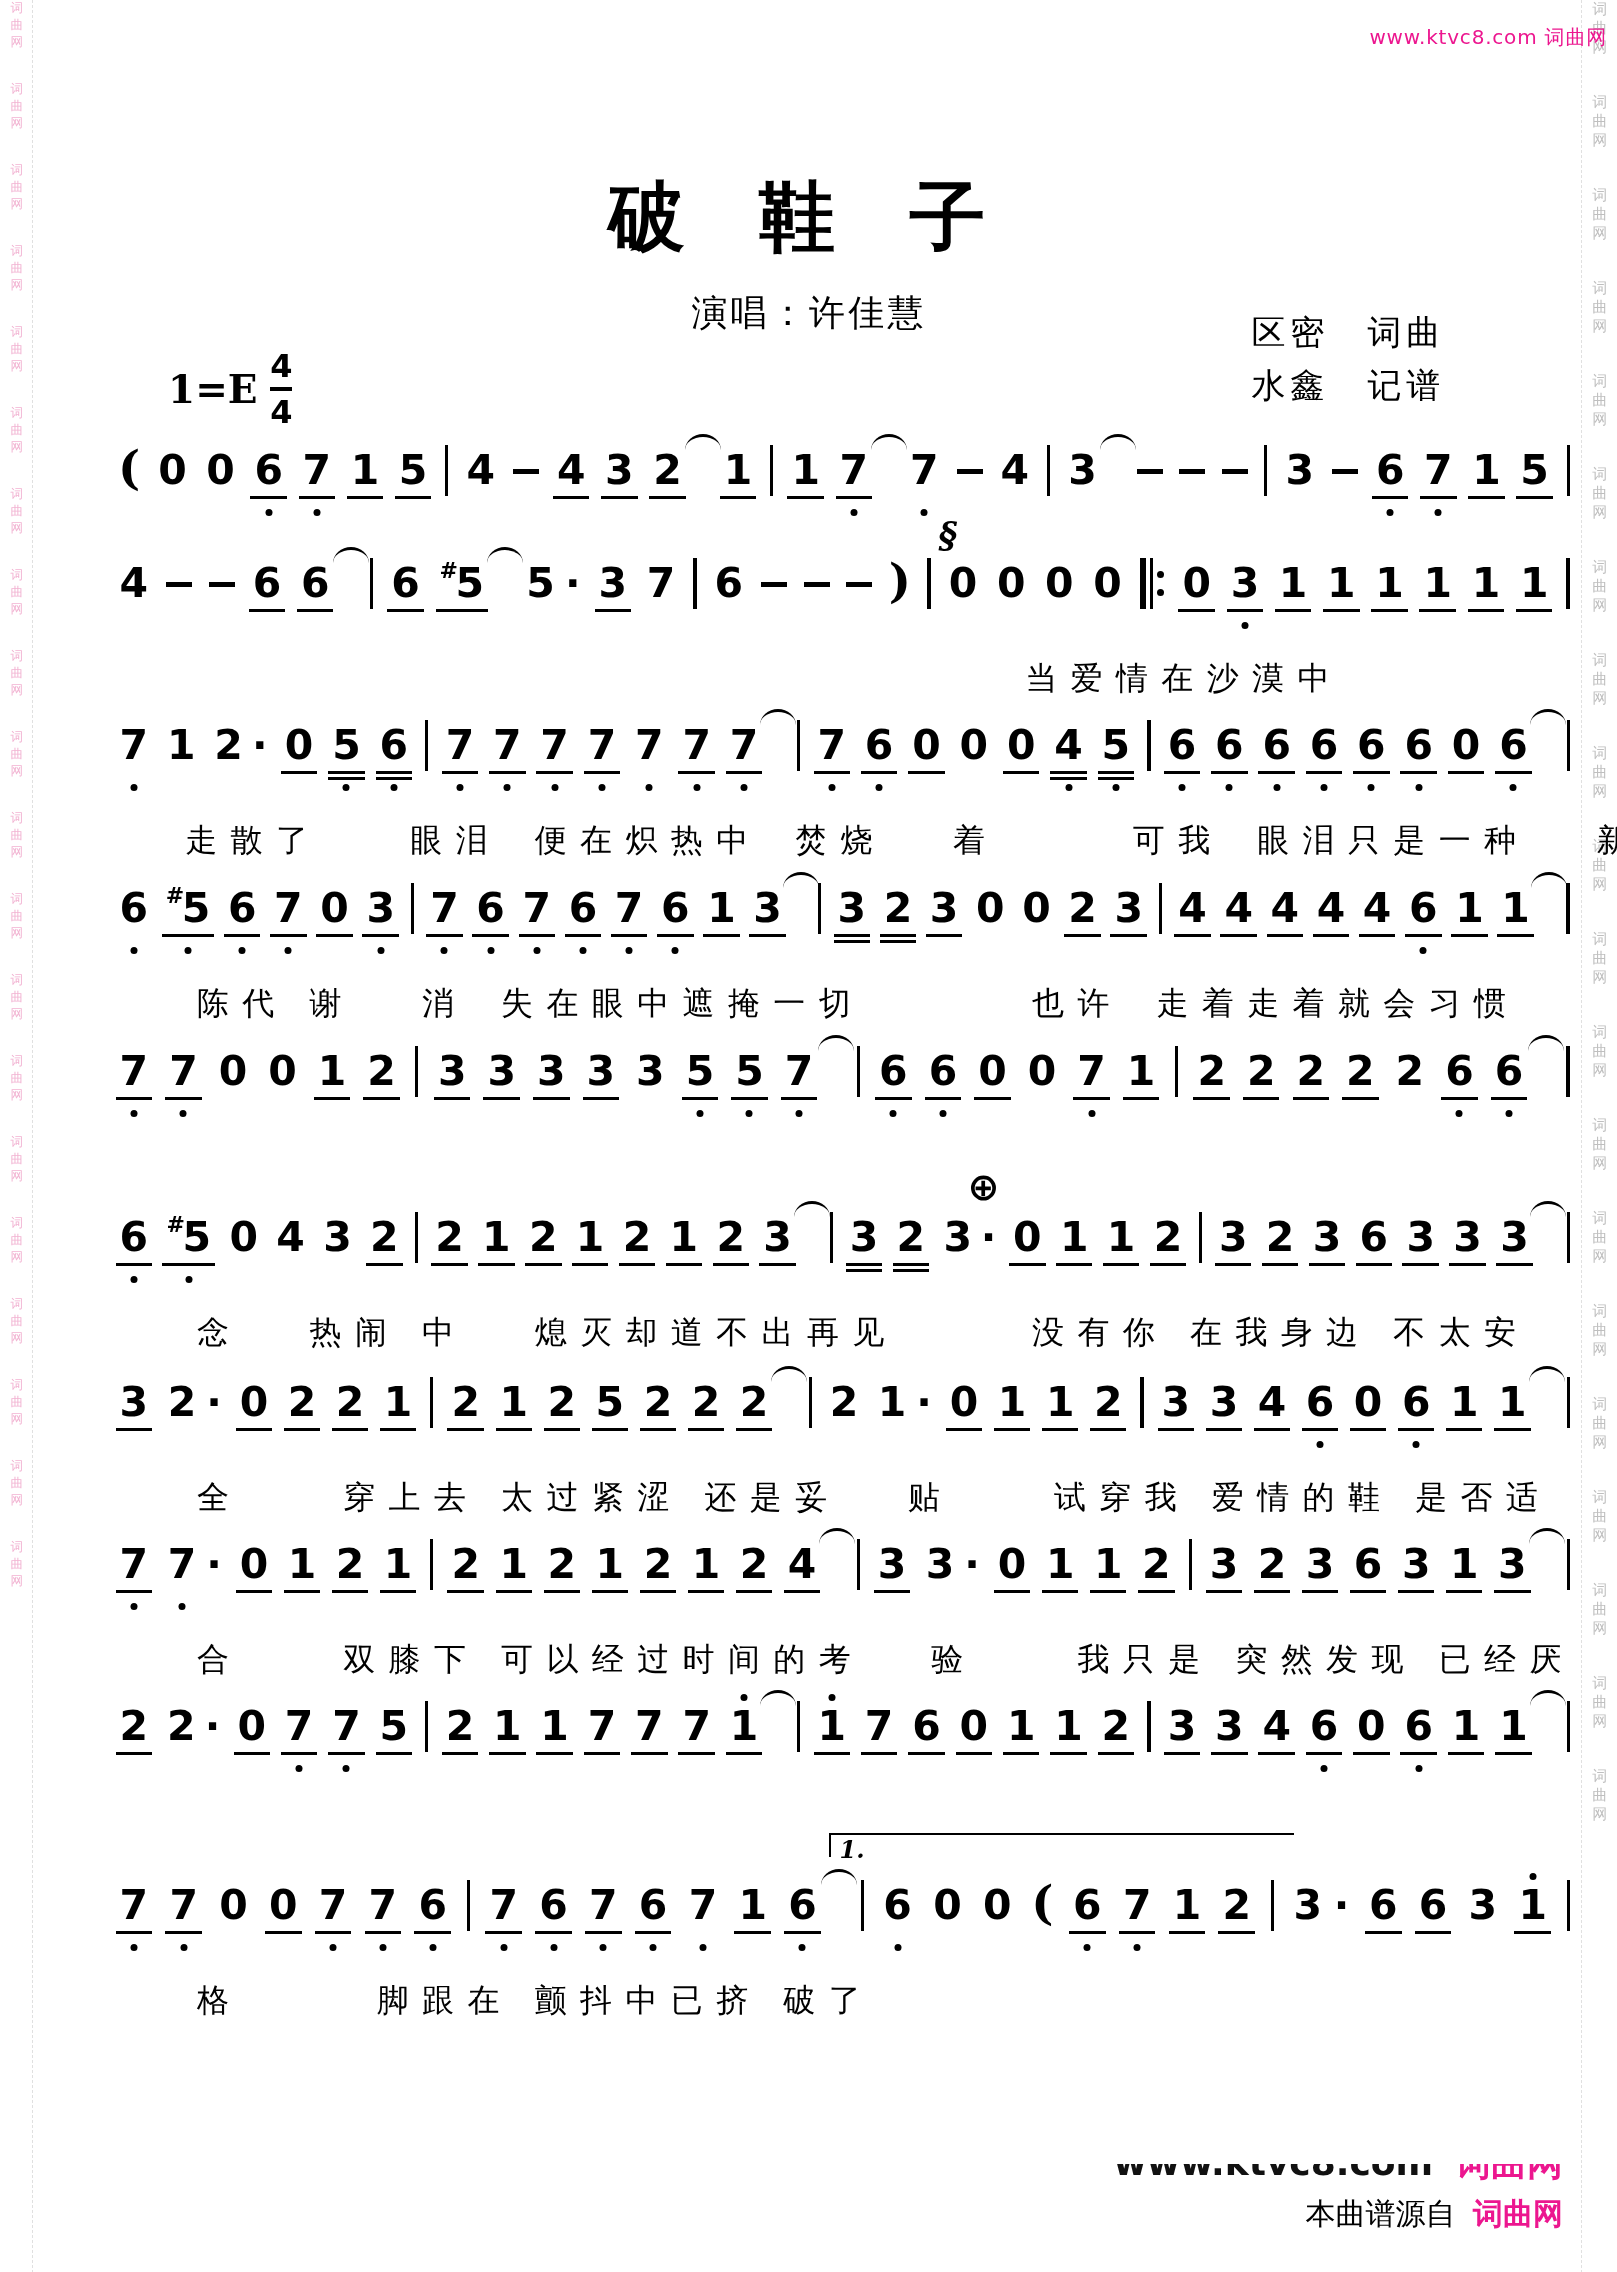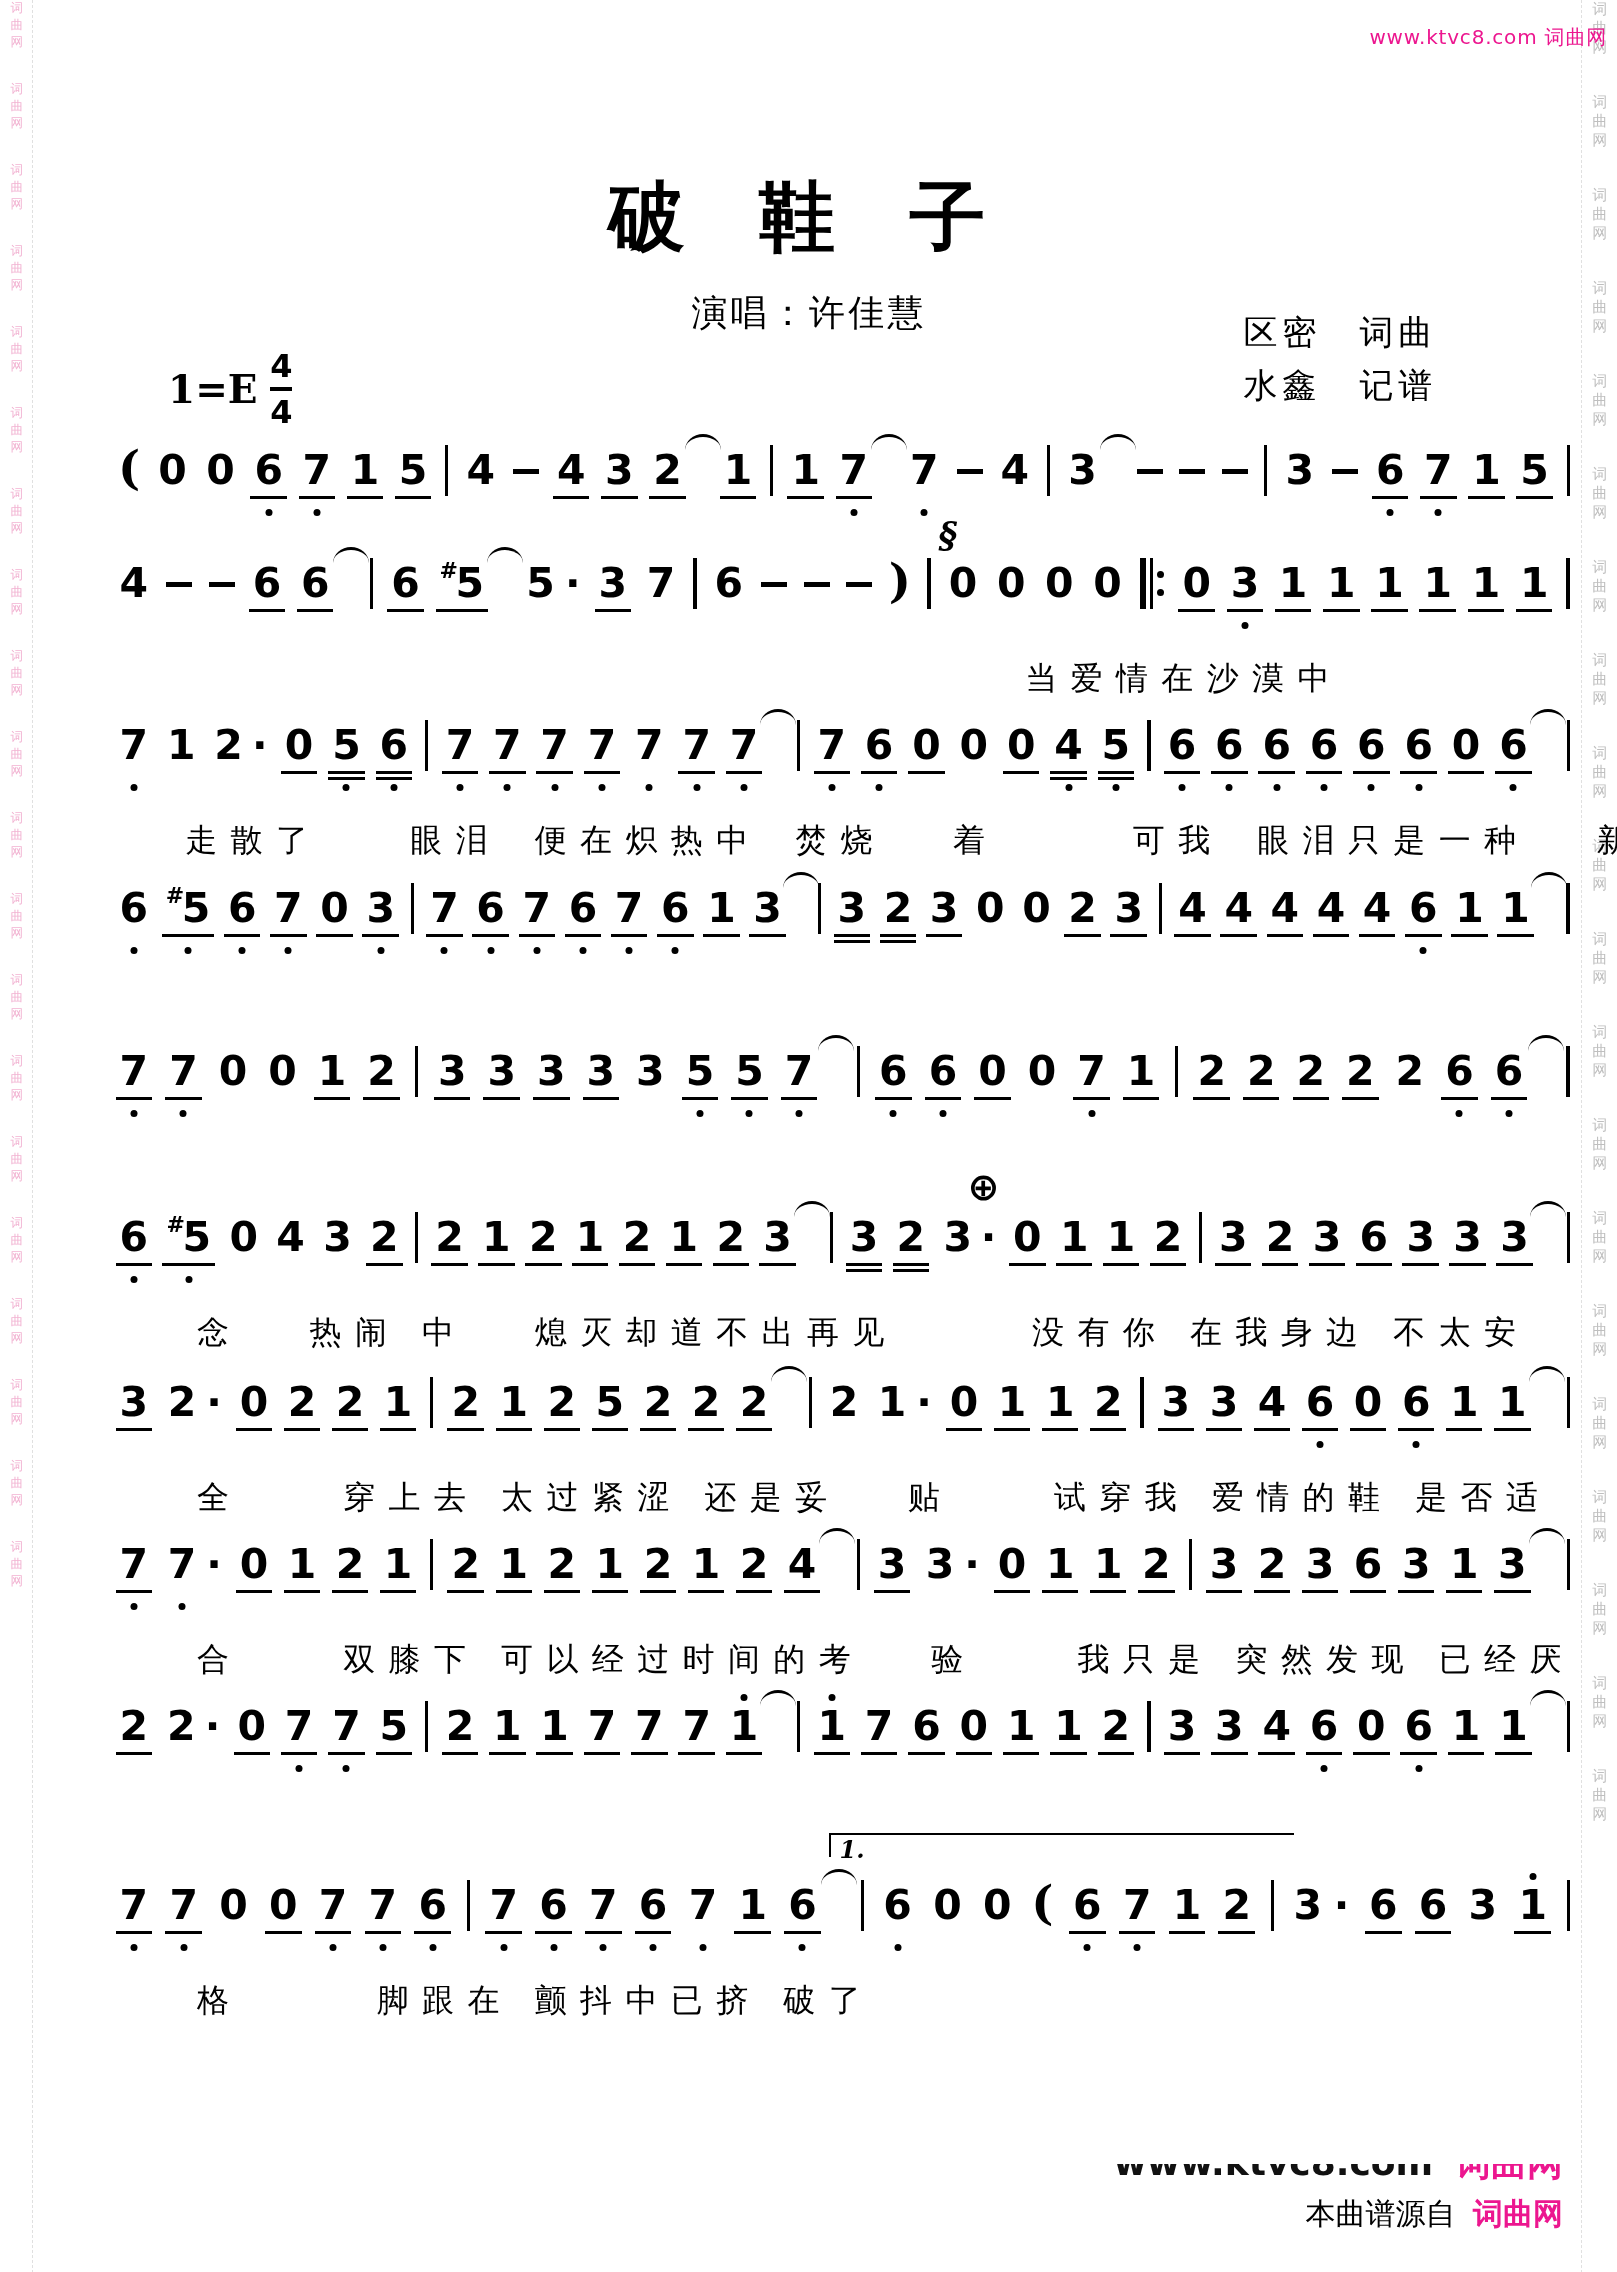--- a/index.html
+++ b/index.html
@@ -9,21 +9,21 @@
   }
   *{margin:0;padding:0;box-sizing:border-box;}
   html,body{width:1618px;height:2273px;background:#fff;overflow:hidden;}
   body{position:relative;font-family:"DejaVu Sans",sans-serif;color:#000;}
 
   
   .title{position:absolute;top:167px;left:0;width:100%;text-align:center;
          font:700 76px "DejaVu Serif",serif;letter-spacing:24px;}
   .subtitle{position:absolute;top:289px;left:0;width:100%;text-align:center;
          font:400 36px "DejaVu Serif",serif;letter-spacing:3.2px;}
-  .credits{position:absolute;top:306px;right:181px;text-align:right;
+  .credits{position:absolute;top:306px;right:173px;text-align:right;
          font:400 34px "DejaVu Serif",serif;line-height:1.55;letter-spacing:4.7px;}
   .keysig{position:absolute;top:347px;left:168px;display:flex;align-items:center;gap:12.6px;
          font:700 39px "DejaVu Serif",serif;text-align:right;}
   .frac{display:inline-flex;flex-direction:column;align-items:center;line-height:1;
         font:700 32px "DejaVu Sans",sans-serif;}
   .frac .bn{border-top:4px solid #000;padding-top:2.4px;}
   .frac .tn{padding-bottom:1.6px;}
 
   
   .wm-top{position:absolute;top:24px;right:11px;font:400 20px "DejaVu Sans",sans-serif;
@@ -469,20 +469,21 @@
         <span class="note">4<span class="u1"></span></span>
         <span class="note">4<span class="u1"></span></span>
         <span class="note">4<span class="u1"></span></span>
         <span class="note">4<span class="u1"></span></span>
         <span class="note">6<span class="u1"></span><span class="ld"></span></span>
         <span class="note">1<span class="u1"></span></span>
         <span class="note">1<span class="u1"></span></span>
         <span class="arc"></span>
         <span class="bar"></span>
       </div>
+      <div class="lyrics">　　 陈 代　谢　　 消　 失 在 眼 中 遮 掩 一 切　　　　　 也 许　 走 着 走 着 就 会 习 惯</div>
     </div>
     <div class="system">
       <div class="notes">
         <span class="note">7<span class="u1"></span><span class="ld"></span></span>
         <span class="note">7<span class="u1"></span><span class="ld"></span></span>
         <span class="note">0</span>
         <span class="note">0</span>
         <span class="note">1<span class="u1"></span></span>
         <span class="note">2<span class="u1"></span></span>
         <span class="bar"></span>

